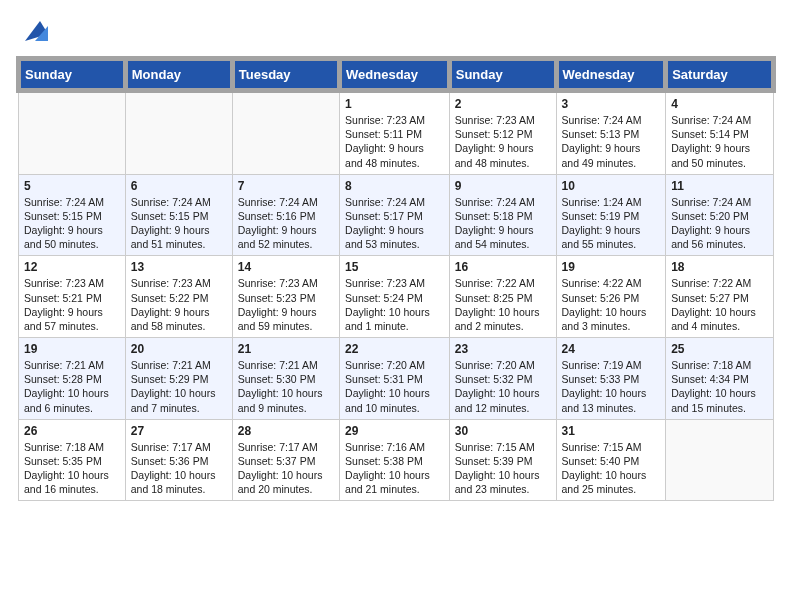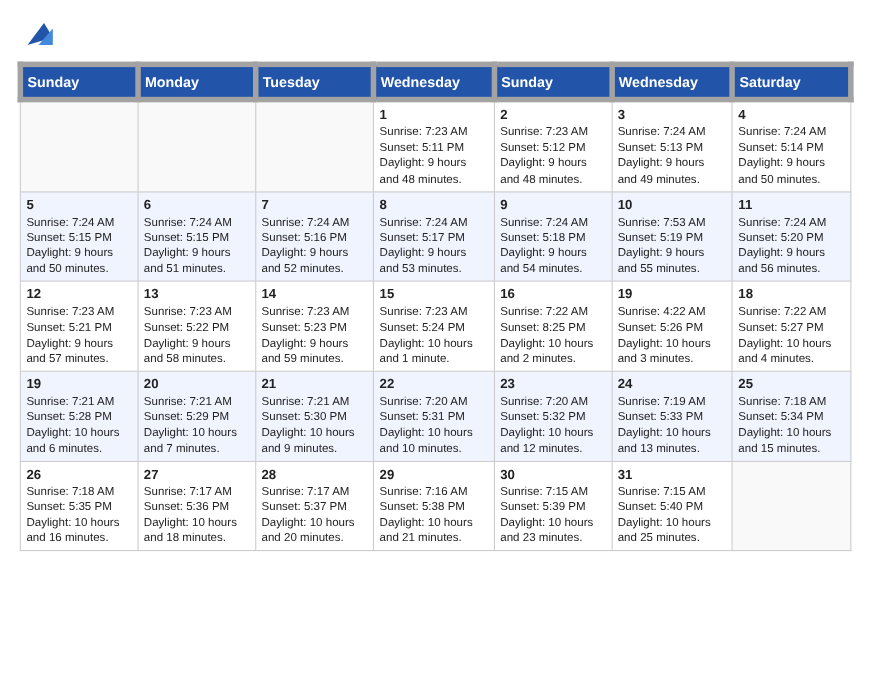--- a/index.html
+++ b/index.html
@@ -178,21 +178,21 @@
 Daylight: 9 hours and 53 minutes.</div>
         </td>
         <td>
           <span class="day-num">9</span>
           <div class="day-info">Sunrise: 7:24 AM
 Sunset: 5:18 PM
 Daylight: 9 hours and 54 minutes.</div>
         </td>
         <td>
           <span class="day-num">10</span>
-          <div class="day-info">Sunrise: 7:53 AM
+          <div class="day-info">Sunrise: 1:24 AM
 Sunset: 5:19 PM
 Daylight: 9 hours and 55 minutes.</div>
         </td>
         <td>
           <span class="day-num">11</span>
           <div class="day-info">Sunrise: 7:24 AM
 Sunset: 5:20 PM
 Daylight: 9 hours and 56 minutes.</div>
         </td>
       </tr>
@@ -273,21 +273,21 @@
         </td>
         <td>
           <span class="day-num">24</span>
           <div class="day-info">Sunrise: 7:19 AM
 Sunset: 5:33 PM
 Daylight: 10 hours and 13 minutes.</div>
         </td>
         <td>
           <span class="day-num">25</span>
           <div class="day-info">Sunrise: 7:18 AM
-Sunset: 5:34 PM
+Sunset: 4:34 PM
 Daylight: 10 hours and 15 minutes.</div>
         </td>
       </tr>
       <tr>
         <td>
           <span class="day-num">26</span>
           <div class="day-info">Sunrise: 7:18 AM
 Sunset: 5:35 PM
 Daylight: 10 hours and 16 minutes.</div>
         </td>

